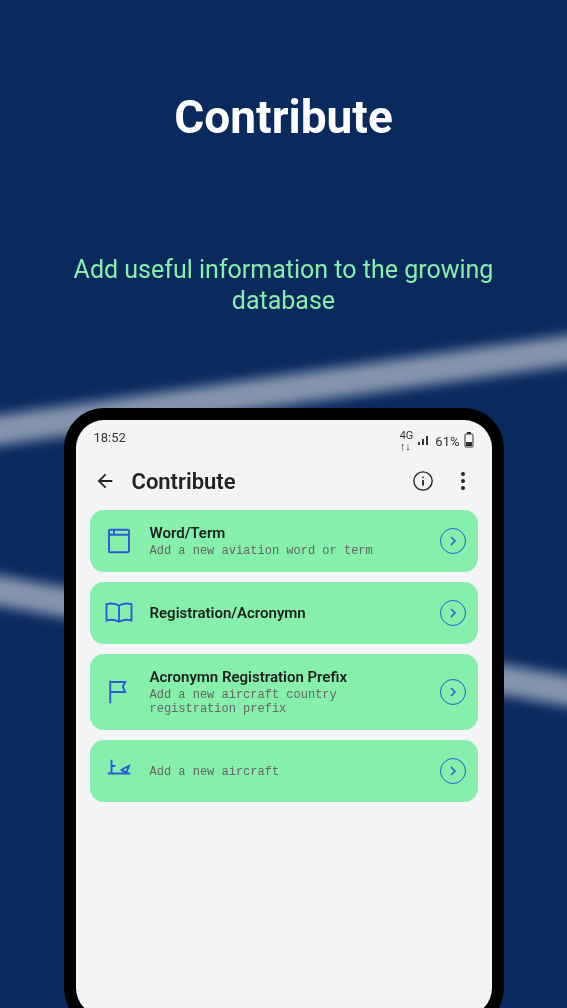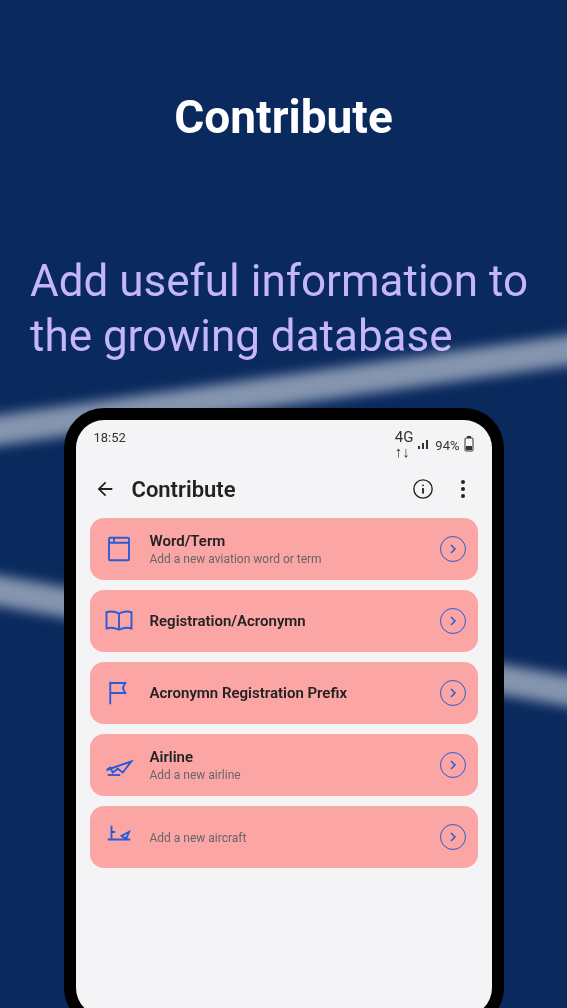--- a/index.html
+++ b/index.html
@@ -21,24 +21,24 @@
 .contrail1 { top: 380px; left: -200px; transform: rotate(-8deg); }
 .contrail2 { top: 620px; left: -200px; transform: rotate(10deg); }
 .hero-title {
   color: #fff;
   font-size: 46px;
   font-weight: 700;
   text-align: center;
   padding-top: 90px;
 }
 .hero-subtitle {
-  color: #c4b5fd;
-  font-size: 44px;
+  color: #86efac;
+  font-size: 25px;
   font-weight: 400;
-  text-align: left;
+  text-align: center;
   padding: 110px 30px 0;
   line-height: 1.25;
 }
 .phone {
   position: absolute;
   left: 50%;
   transform: translateX(-50%);
   bottom: -20px;
   width: 440px;
   height: 620px;
@@ -67,39 +67,39 @@
 .appbar {
   display: flex;
   align-items: center;
   padding: 12px 16px 16px;
   gap: 14px;
 }
 .appbar-title { font-size: 22px; font-weight: 600; color: #222; flex: 1; }
 .appbar .icon-btn { width: 26px; height: 26px; display: flex; align-items: center; justify-content: center; }
 .list { padding: 0 14px; display: flex; flex-direction: column; gap: 10px; }
 .card {
-  background: #fca5a5;
+  background: #86efac;
   border-radius: 14px;
   padding: 14px 12px;
   display: flex;
   align-items: center;
   gap: 14px;
 }
 .card-icon {
   width: 34px;
   height: 34px;
   display: flex;
   align-items: center;
   justify-content: center;
   color: #2a5bd7;
   flex-shrink: 0;
 }
 .card-body { flex: 1; min-width: 0; }
 .card-title { font-size: 15px; font-weight: 600; color: #222; }
-.card-sub { font-size: 12px; color: #666; margin-top: 2px; }
+.card-sub { font-size: 12px; color: #666; margin-top: 2px; font-family: Liberation Mono, monospace; }
 .chevron {
   width: 26px;
   height: 26px;
   border: 1px solid #2a5bd7;
   border-radius: 50%;
   display: flex;
   align-items: center;
   justify-content: center;
   flex-shrink: 0;
 }
@@ -114,27 +114,27 @@
 
 <div class="hero-title">Contribute</div>
 <div class="hero-subtitle">Add useful information to the growing database</div>
 
 <div class="phone">
   <div class="screen">
 
     <div class="statusbar">
       <span>18:52</span>
       <div class="statusbar-right">
-        <span style="font-size:15px;line-height:1;">4G<br>↑↓</span>
+        <span style="font-size:11px;line-height:1;">4G<br>↑↓</span>
         <span>
           <svg width="14" height="12" viewBox="0 0 14 12">
               <path d="M1 11h2V8H1zm4 0h2V5H5zm4 0h2V2H9z" fill="#333"></path>
             </svg>
         </span>
-        <span>94%</span>
+        <span>61%</span>
         <span>
           <svg width="10" height="16" viewBox="0 0 10 16">
               <rect x="1" y="2" width="8" height="13" rx="1" fill="none" stroke="#333"></rect>
               <rect x="3" y="0" width="4" height="2" fill="#333"></rect>
               <rect x="2" y="10" width="6" height="4" fill="#333"></rect>
             </svg>
         </span>
       </div>
     </div>
 
@@ -196,37 +196,21 @@
           </div>
         </div>
         <div class="card">
           <div class="card-icon">
             <svg width="30" height="30" viewBox="0 0 24 24" fill="none" stroke="#2a5bd7" stroke-width="1.5">
               <path d="M5 3v18M5 4h12l-2 4 2 4H5"></path>
             </svg>
           </div>
           <div class="card-body">
             <div class="card-title">Acronymn Registration Prefix</div>
-          </div>
-          <div class="chevron">
-            <svg width="10" height="10" viewBox="0 0 10 10">
-              <path d="M3 1l4 4-4 4" fill="none" stroke="#2a5bd7" stroke-width="1.5"></path>
-            </svg>
-          </div>
-        </div>
-        <div class="card">
-          <div class="card-icon">
-            <svg width="30" height="30" viewBox="0 0 24 24" fill="none" stroke="#2a5bd7" stroke-width="1.5">
-              <path d="M2 16l20-7-7 9-4-3-4 3-2-4z"></path>
-              <path d="M3 20h10"></path>
-            </svg>
-          </div>
-          <div class="card-body">
-            <div class="card-title">Airline</div>
-            <div class="card-sub">Add a new airline</div>
+            <div class="card-sub">Add a new aircraft country registration prefix</div>
           </div>
           <div class="chevron">
             <svg width="10" height="10" viewBox="0 0 10 10">
               <path d="M3 1l4 4-4 4" fill="none" stroke="#2a5bd7" stroke-width="1.5"></path>
             </svg>
           </div>
         </div>
         <div class="card">
           <div class="card-icon">
             <svg width="30" height="30" viewBox="0 0 24 24" fill="none" stroke="#2a5bd7" stroke-width="1.5">

